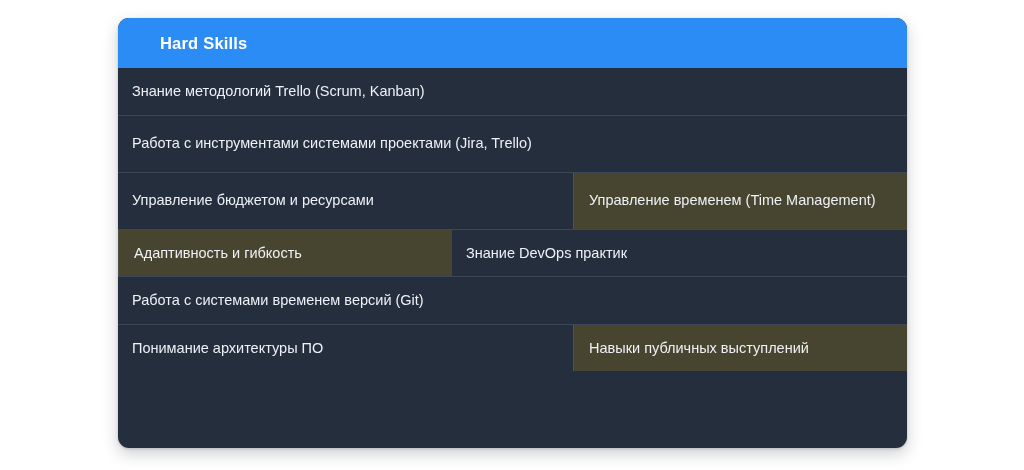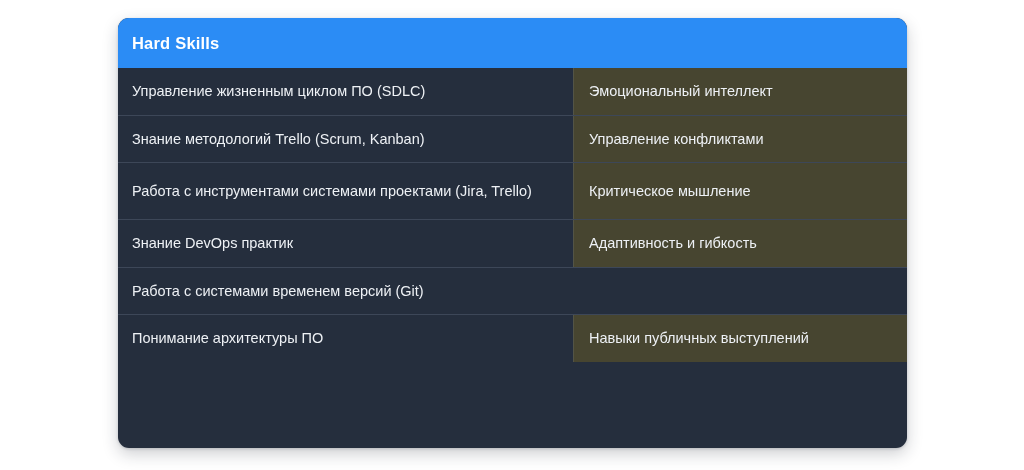--- a/index.html
+++ b/index.html
@@ -31,20 +31,21 @@
     overflow: hidden;
     background: #252e3d;
     box-shadow: 0 6px 16px rgba(30, 38, 52, 0.22),
                 0 1px 3px rgba(30, 38, 52, 0.18);
   }
 
   .table-head {
     display: flex;
     height: 50px;
     background: #2b8cf5;
+    padding-left: 28px;
   }
 
   .head-cell {
     display: flex;
     align-items: center;
     font-size: 16.5px;
     font-weight: bold;
     color: #ffffff;
     letter-spacing: 0.2px;
     box-sizing: border-box;
@@ -105,40 +106,38 @@
 <div class="page">
 
   <div class="skills-table">
 
     <div class="table-head">
       <div class="head-cell col-left">Hard Skills</div>
     </div>
 
     <div class="table-body">
 
-      <div class="table-row row-short">
-        <div class="cell col-left">Управление жизненным циклом ПО (SDLC)</div>
-        <div class="cell col-right">Эмоциональный интеллект</div>
-      </div>
 
       <div class="table-row row-short">
         <div class="cell col-left">Знание методологий Trello (Scrum, Kanban)</div>
-        <div class="cell col-right">Управление конфликтами</div>
       </div>
 
       <div class="table-row row-tall">
         <div class="cell col-left">Работа с инструментами системами проектами (Jira, Trello)</div>
-        <div class="cell col-right">Критическое мышление</div>
       </div>
 
 
+      <div class="table-row row-tall">
+        <div class="cell col-left">Управление бюджетом и ресурсами</div>
+        <div class="cell col-right">Управление временем (Time Management)</div>
+      </div>
 
       <div class="table-row row-short">
+        <div class="cell col-right">Адаптивность и гибкость</div>
         <div class="cell col-left">Знание DevOps практик</div>
-        <div class="cell col-right">Адаптивность и гибкость</div>
       </div>
 
       <div class="table-row row-short">
         <div class="cell col-left">Работа с системами временем версий (Git)</div>
       </div>
 
       <div class="table-row row-short">
         <div class="cell col-left">Понимание архитектуры ПО</div>
         <div class="cell col-right">Навыки публичных выступлений</div>
       </div>

